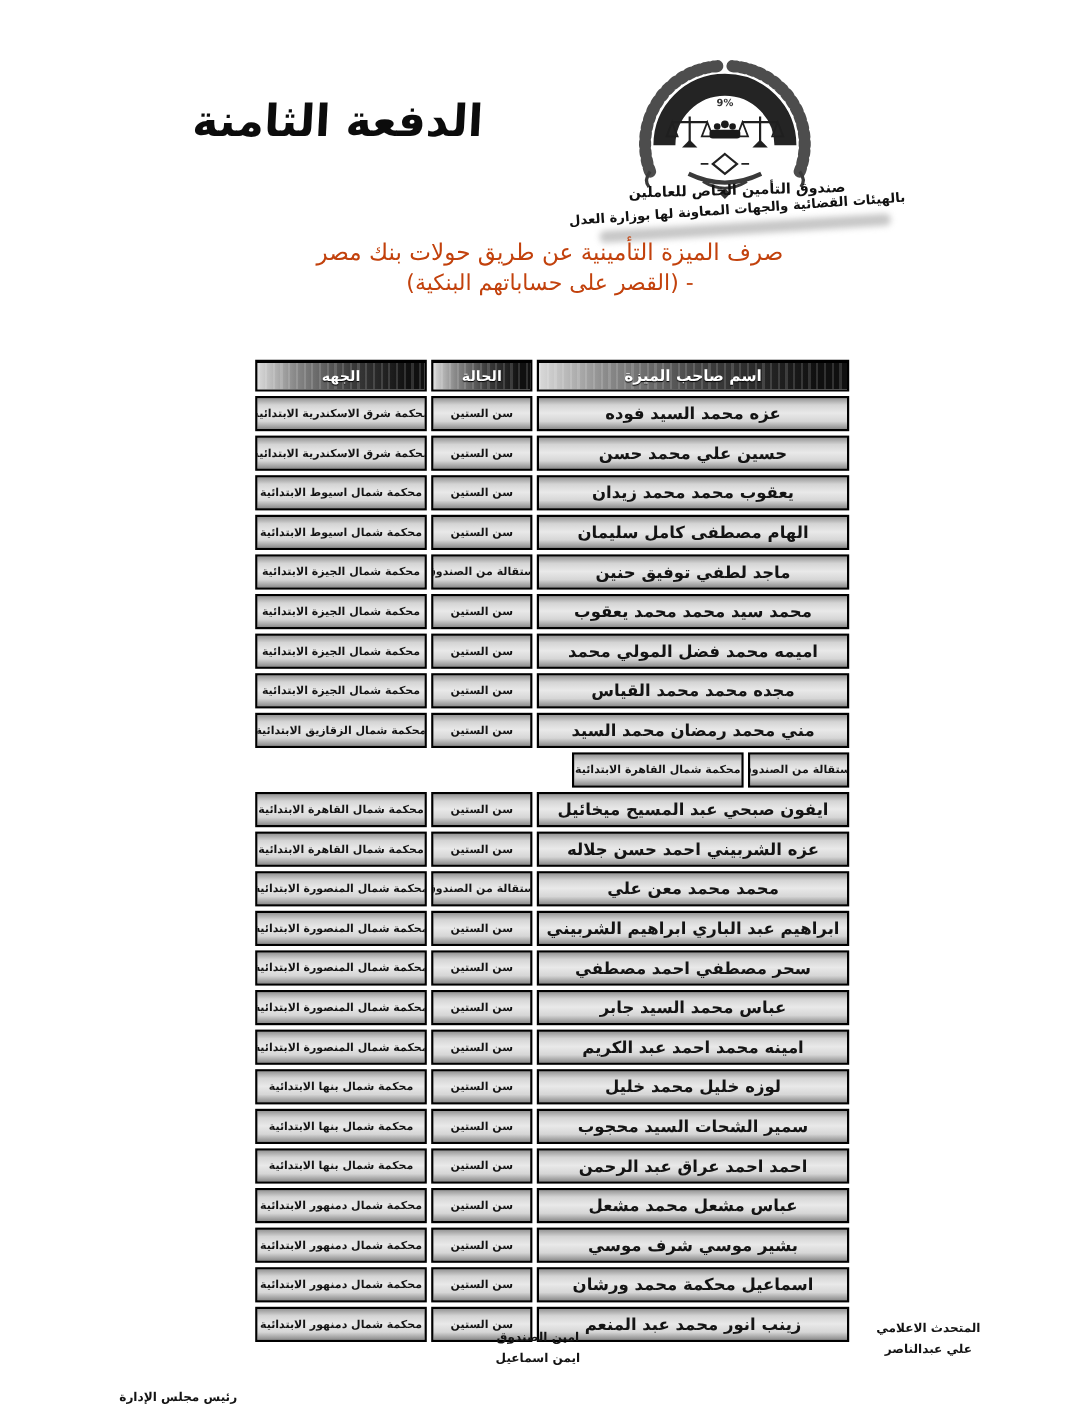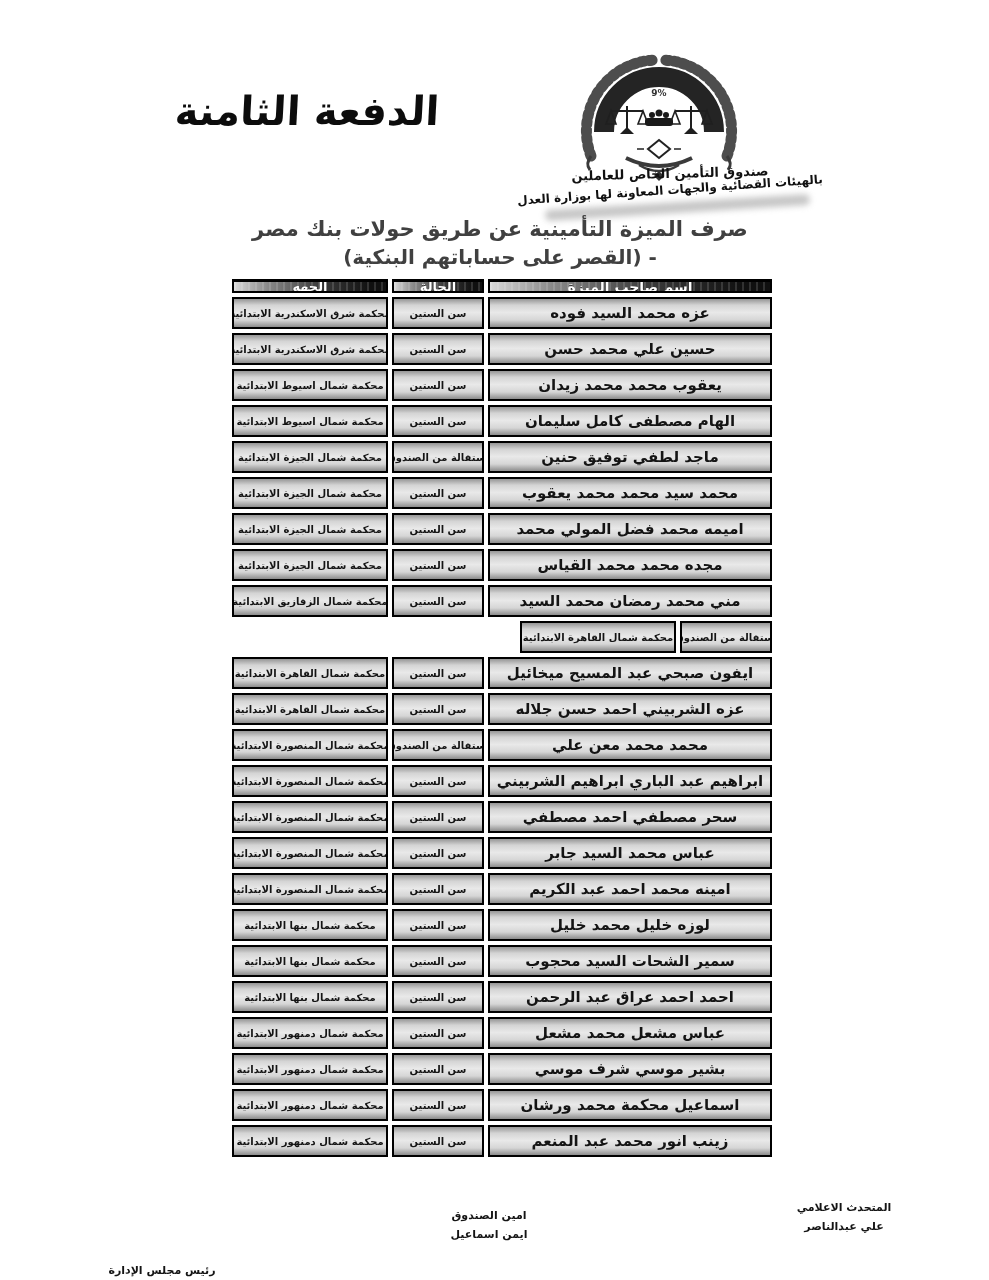--- a/index.html
+++ b/index.html
@@ -22,43 +22,44 @@
   }
   .logo-caption .cap1 { font-size:13px; transform:rotate(-1.5deg); }
   .logo-caption .cap2 { font-size:12px; margin-top:2px; transform:rotate(-4deg); }
   .blur-stamp {
     position:absolute; top:202px; left:545px; width:265px; height:11px;
     background:#8f8f8f; opacity:.5; filter:blur(3px); transform:rotate(-3.5deg);
     border-radius:5px;
   }
   .doc-title {
     position:absolute; top:217px; left:230px; width:540px; text-align:center;
-    font-weight:bold; color:#404040;
+    font-weight:normal; color:#c2410c;
   }
   .doc-title .l1 { font-size:21px; }
   .doc-title .l2 { font-size:20px; margin-top:4px; }
   
   .btable { position:absolute; top:279px; left:228px; width:544px; }
   .t-row { display:flex; gap:4px; margin-bottom:4px; }
   .cell {
     border:2px solid #000; display:flex; align-items:center; justify-content:center;
     height:32px; overflow:hidden; white-space:nowrap;
     background:
       linear-gradient(180deg,#969696 0%,#d4d4d4 22%,#e9e9e9 48%,#d6d6d6 75%,#8c8c8c 100%);
     color:#141414; font-weight:bold;
   }
   .c-name   { width:284px; font-size:15px; }
   .c-status { width:92px;  font-size:10px; }
   .c-entity { width:156px; font-size:10px; }
   .t-head .cell {
-    height:14px; border-width:3px 2px 2px 2px; color:#ffffff;
+    height:29px; border-width:3px 2px 2px 2px; color:#ffffff;
     background:
       repeating-linear-gradient(90deg, rgba(255,255,255,.14) 0 2px, rgba(255,255,255,0) 2px 7px),
       linear-gradient(90deg,#d9d9d9 0%,#8a8a8a 22%,#3d3d3d 55%,#101010 90%);
     text-shadow:0 1px 1px #000;
+    margin-top:48px;
   }
   .t-head .c-name { font-size:14px; }
   .t-head .c-status, .t-head .c-entity { font-size:13px; }
   
   .sig { position:absolute; text-align:center; font-weight:bold; color:#141414; font-size:11px; }
   .sig .t { display:block; }
   .sig .n { display:block; margin-top:6px; }
   .sig-chairman { top:1264px; left:92px;  width:140px; }
   .sig-treasurer{ top:1209px; left:423px; width:132px; }
   .sig-media    { top:1201px; left:773px; width:142px; }

